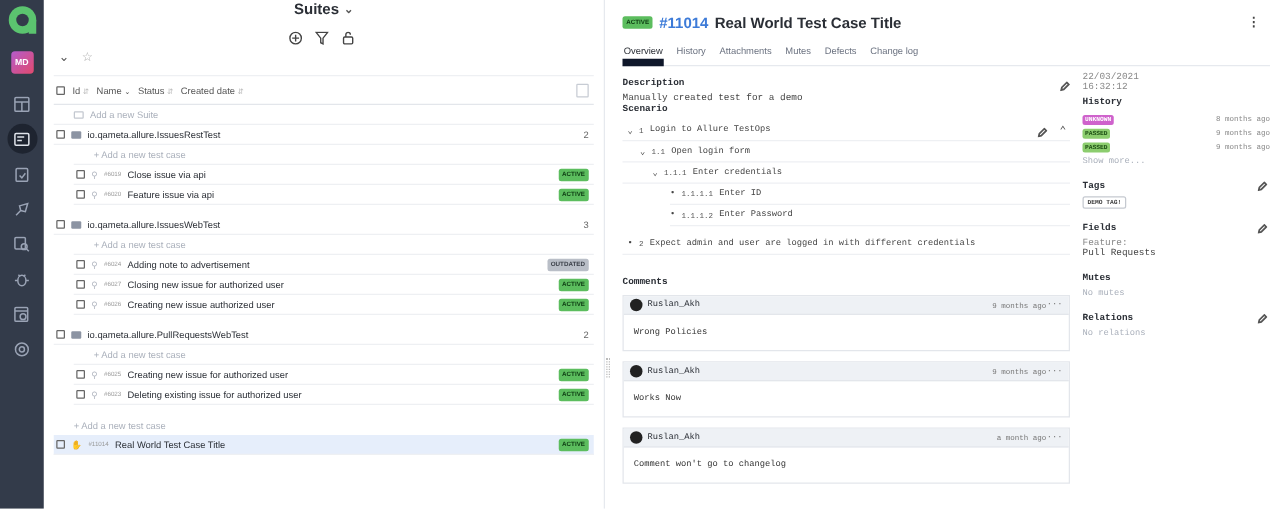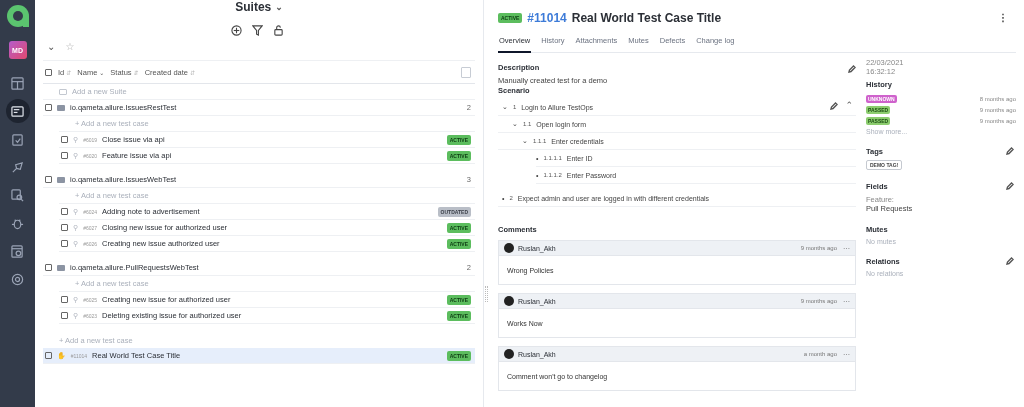--- a/index.html
+++ b/index.html
@@ -48,22 +48,22 @@
 
   
   .detail { flex: 1; height: 407px; padding: 0 8px 0 14px; display: flex; flex-direction: column; position: relative; }
   .detail-header { height: 36px; display: flex; align-items: center; gap: 5px; }
   .dh-badge { background: #5cbd5e; color: #0d3b12; font-size: 5px; font-weight: bold; padding: 2px 3px; border-radius: 2px; }
   .dh-id { color: #3d7bd8; font-size: 12px; font-weight: 600; }
   .dh-title { font-size: 12px; font-weight: 600; }
   .kebab { position: absolute; right: 16px; top: 12px; font-size: 10px; color: #444; font-weight: bold; }
   .tabs { display: flex; gap: 9px; height: 17px; border-bottom: 1px solid #e6e9ee; font-size: 7.5px; color: #6b7280; }
   .tab { padding: 0 1px; height: 17px; }
-  .tab.active { color: #2b2f36; border-bottom: 2px solid #0f172a; }
-  .body { display: flex; flex: 1; }
+  .tab.active { color: #2b2f36; border-bottom: 6px solid #0f172a; }
+  .body { display: flex; flex: 1; font-family: Liberation Mono, monospace; }
   .main { width: 358px; padding-top: 10px; position: relative; }
   .aside { flex: 1; padding-left: 10px; padding-top: 5px; position: relative; }
   .sec-title { font-weight: bold; font-size: 7.5px; margin-bottom: 4px; }
   .txt { font-size: 7.5px; color: #444; }
   .pencil { position: absolute; width: 8px; height: 8px; }
   .pencil svg { width: 8px; height: 8px; stroke: #555; fill: none; stroke-width: 1.4; }
   .step { height: 17px; display: flex; align-items: center; gap: 5px; font-size: 7px; color: #444; border-bottom: 1px solid #eef0f3; }
   .step .n { font-size: 6px; color: #555; }
   .comment { border: 1px solid #e3e6eb; margin-bottom: 8px; }
   .c-head { background: #eef1f5; height: 15px; display: flex; align-items: center; padding: 0 5px; gap: 4px; font-size: 7px; border-bottom: 1px solid #e3e6eb; position: relative; }

